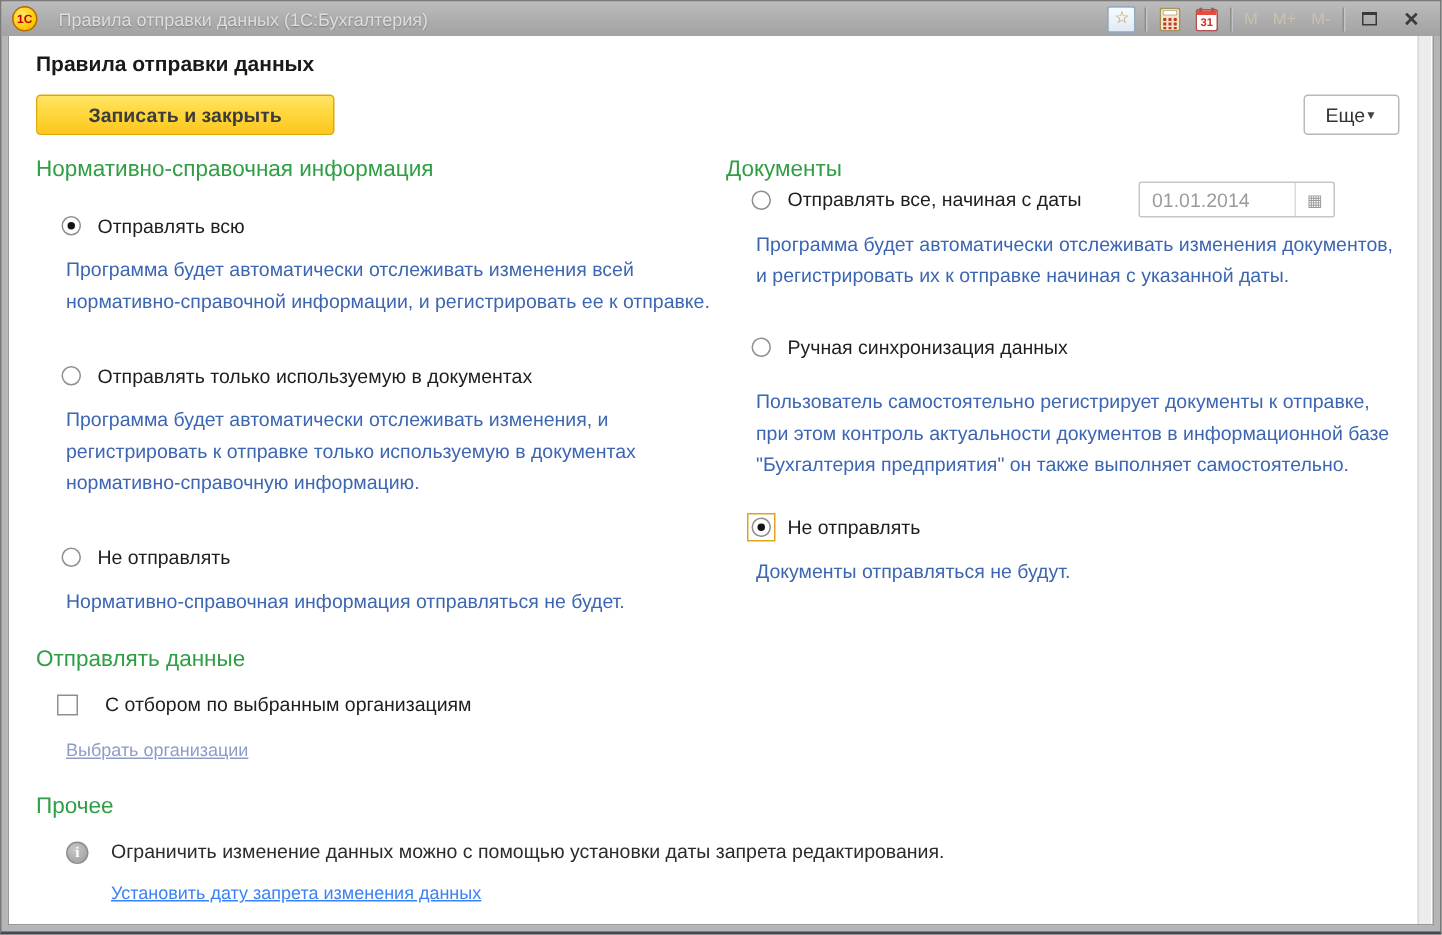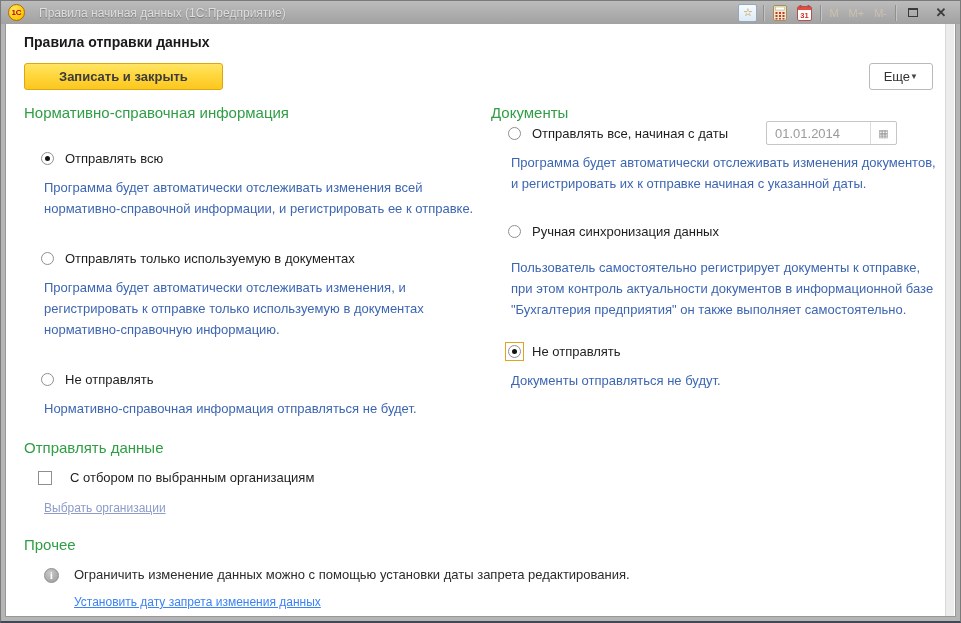--- a/index.html
+++ b/index.html
@@ -71,40 +71,40 @@
     font-size:13px; font-weight:bold; color:#3c3c3c;
     padding:5px 34px; cursor:pointer;
   }
   .btn-more {
     background:#fff; border:1px solid #b9b9b9; border-radius:3px;
     font-size:13px; color:#333; padding:5px 14px;
     display:flex; align-items:center; cursor:pointer;
   }
   .caret { font-size:8px; color:#444; }
 
-  .columns { display:grid; grid-template-columns:460px 1fr; margin:14px 18px 0 6px;gap:7px; }
+  .columns { display:grid; grid-template-columns:460px 1fr; margin:14px 18px 0 6px; }
 
   h2.sect { font-size:15px; font-weight:normal; color:#2f9e45; }
 
   .opt-row { display:flex; align-items:center; margin-left:14px; }
   .ringpad { display:inline-flex; padding:2px; border:1px solid transparent; }
   .ringpad.focused { border-color:#e2a41f; }
   .radio {
     width:13px; height:13px; border:1px solid #8f8f8f; border-radius:50%;
     background:#fff; display:inline-flex; align-items:center; justify-content:center;
     flex:0 0 auto;
   }
   .radio.checked::after { content:""; width:5px; height:5px; border-radius:50%; background:#141414; }
   .opt-label { margin-left:8px; font-size:13px; color:#1e1e1e; }
 
   .hint { margin:9px 0 0 20px; font-size:13px; line-height:21px; color:#3d66b2; }
   .l-hint { max-width:432px; }
   .r-hint { max-width:432px; }
 
-  .mt20{margin-top:28px} .mt30{margin-top:30px}
+  .mt20{margin-top:20px} .mt30{margin-top:30px}
   .mt28{margin-top:28px} .mt22{margin-top:22px} .mt16{margin-top:16px} .mt7{margin-top:7px}
 
   .doc-row1 { display:flex; align-items:center; margin-left:14px; margin-top:0; }
   .doc-opt-label-wrap { width:242px; }
   .date-group {
     display:flex; align-items:stretch; height:24px; width:131px;
     border:1px solid #c6c6c6; border-radius:2px; background:#fff;
   }
   .date-input {
     border:none; outline:none; width:103px; padding:0 8px;
@@ -137,21 +137,21 @@
   }
   .info-text { margin-left:15px; font-size:13px; color:#2b2b2b; }
 </style>
 </head>
 <body>
 
 <div class="window">
 
   <div class="titlebar">
     <div class="logo">1С</div>
-    <div class="tb-title">Правила начиная данных  (1С:Предприятие)</div>
+    <div class="tb-title">Правила отправки данных  (1С:Бухгалтерия)</div>
     <div class="tb-right">
       <div class="tb-iconbtn star-btn">☆</div>
       <div class="tb-sep"></div>
       <div class="tb-iconbtn">
         <svg width="14" height="16" viewBox="0 0 14 16">
           <rect x="0.5" y="0.5" width="13" height="15" rx="1.5" fill="#f1e7c8" stroke="#a3905a"></rect>
           <rect x="2.5" y="2" width="9" height="3" fill="#fff" stroke="#b0a070" stroke-width="0.5"></rect>
           <g fill="#c0392b">
             <rect x="2.5" y="7" width="2" height="2"></rect>
               <rect x="6" y="7" width="2" height="2"></rect>

